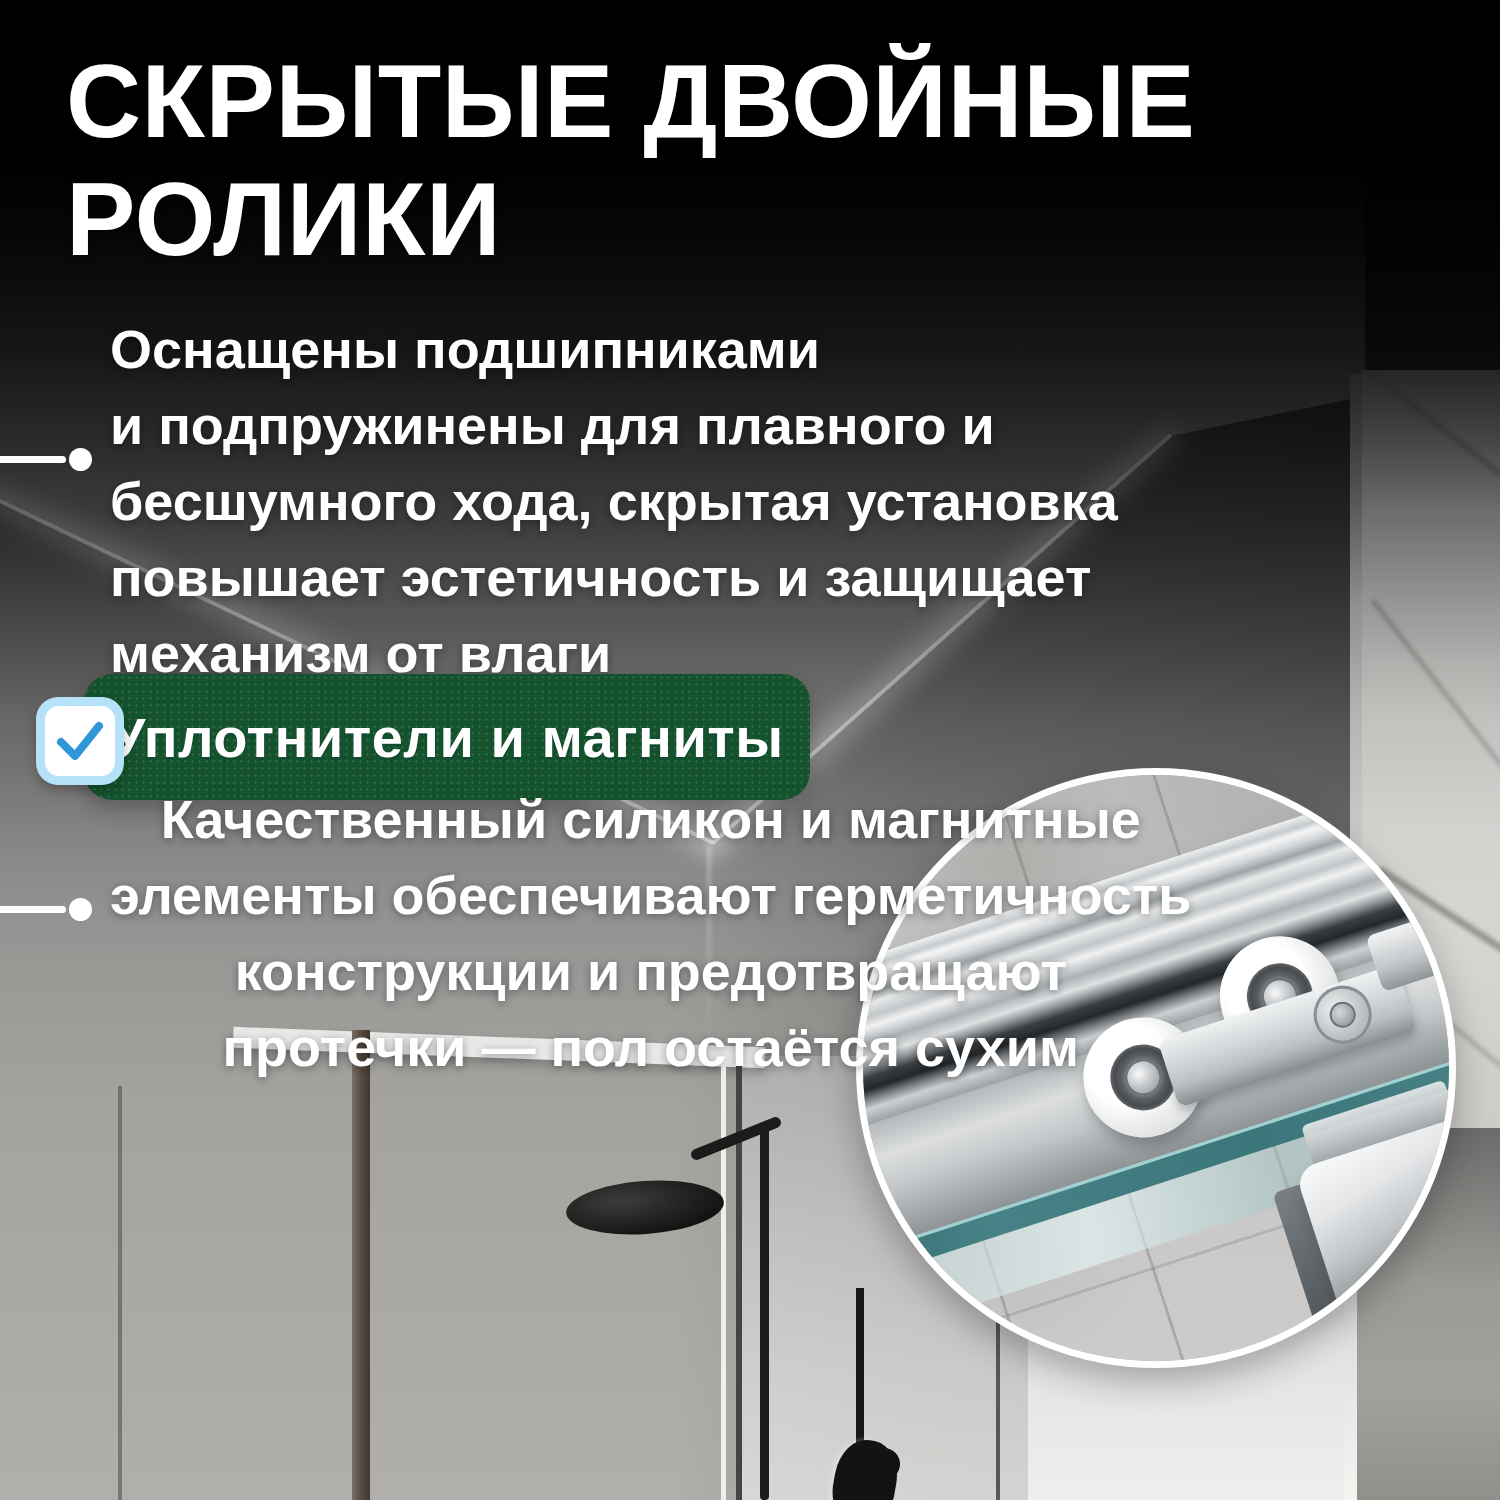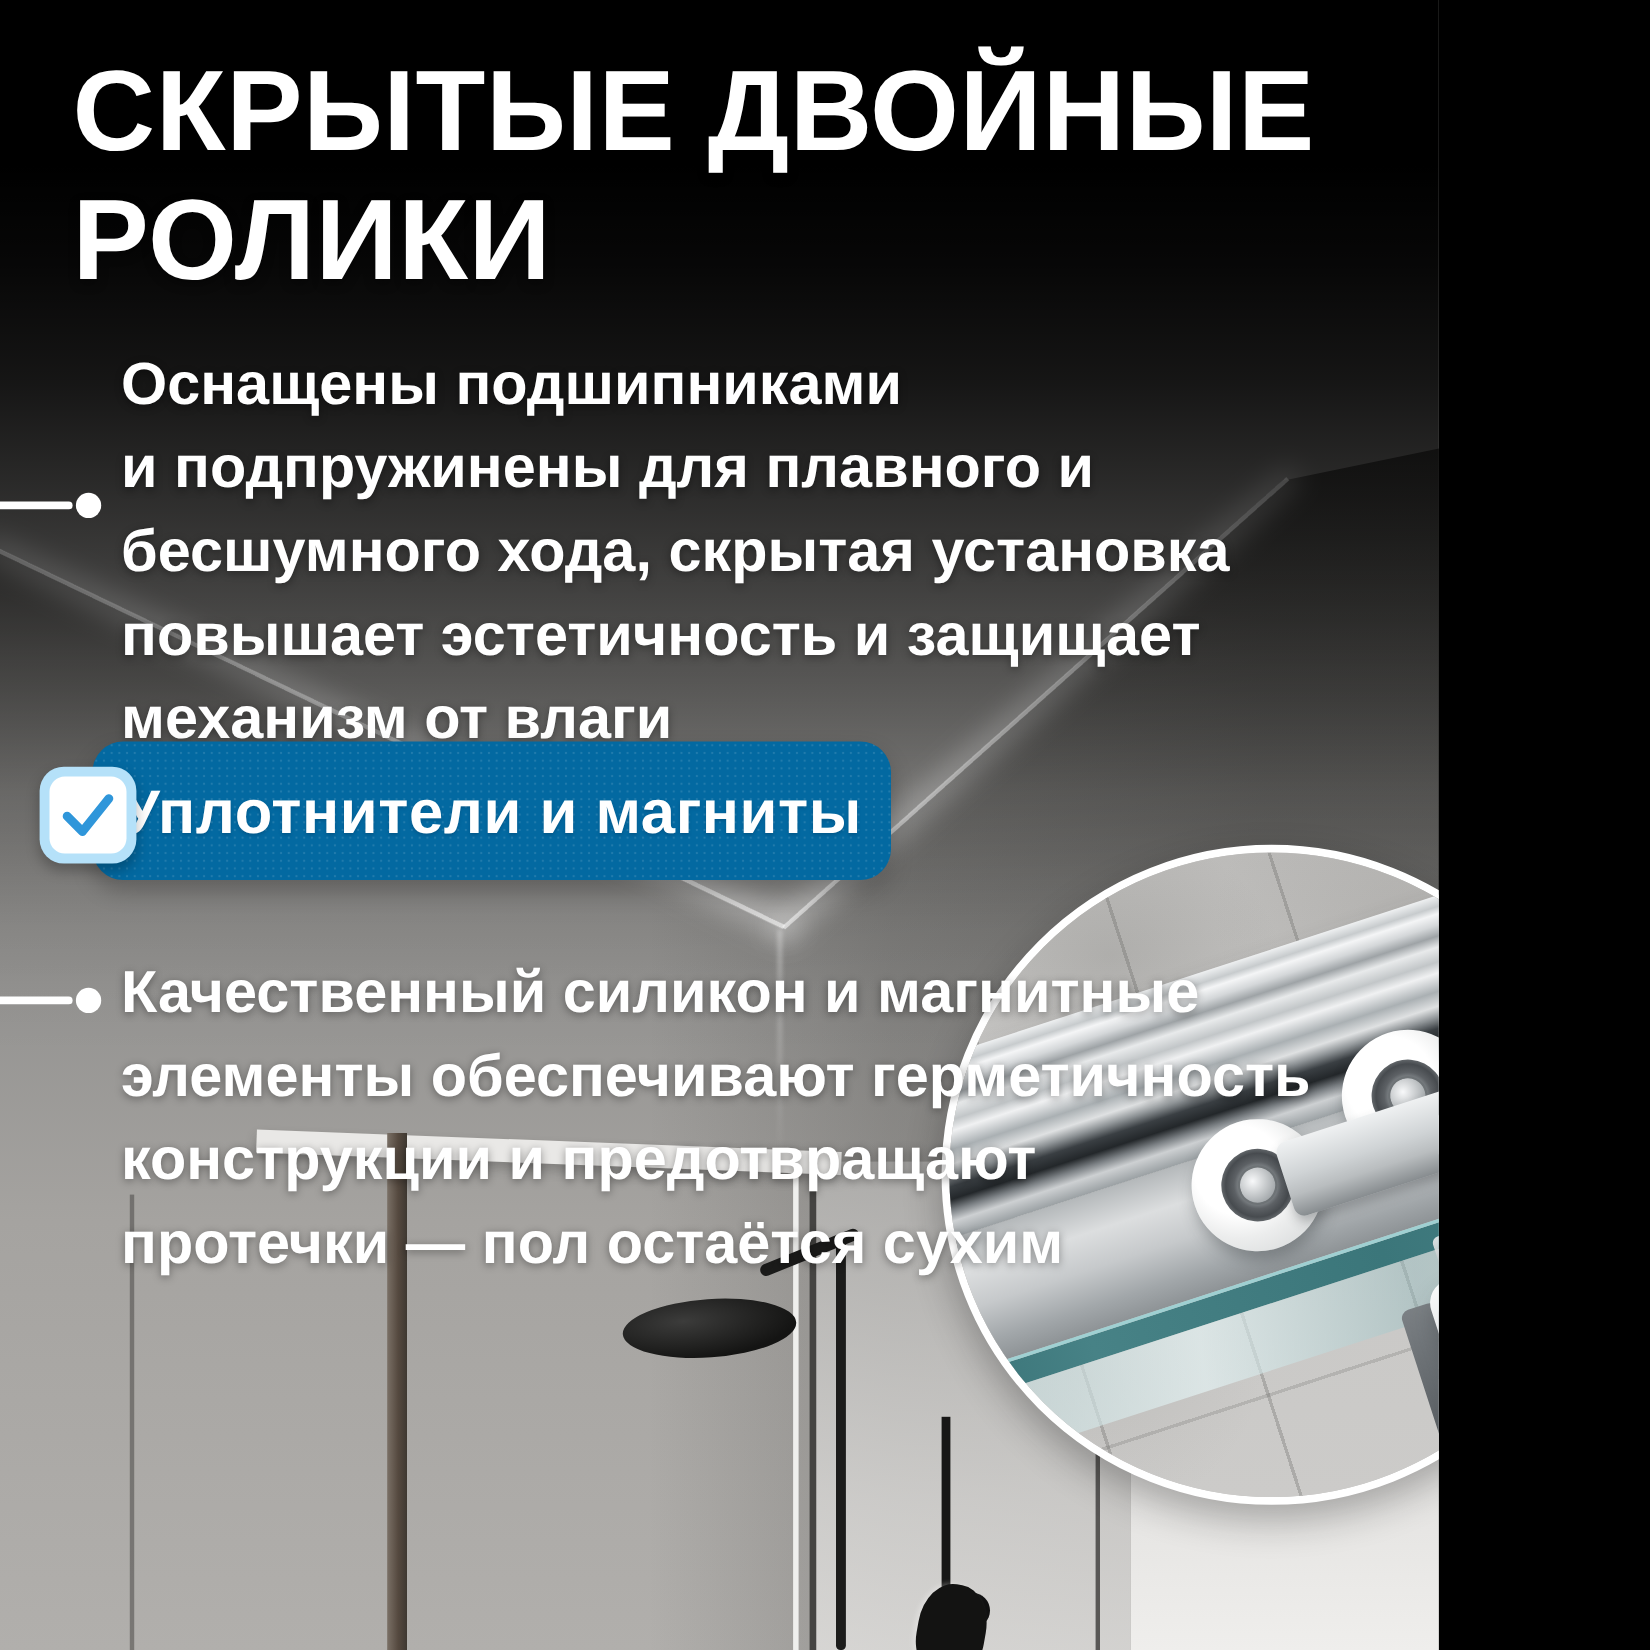--- a/index.html
+++ b/index.html
@@ -1,17 +1,17 @@
 <!DOCTYPE html>
 <html><head>
 <meta charset="utf-8">
 <style>
   html,body{margin:0;padding:0;background:#000;}
   .canvas{
-    position:relative;width:1308px;height:1500px;overflow:hidden;
+    position:relative;width:1500px;height:1500px;overflow:hidden;
     font-family:"Liberation Sans","DejaVu Sans",sans-serif;background:#0a0a0a;
   }
 
   
   .bg{position:absolute;inset:0;}
   .wall{
     position:absolute;inset:0;
     background:linear-gradient(180deg,#2e2d2c 22%,#565553 36%,#7b7a78 48%,#949391 60%,#a5a3a0 74%,#b1afac 100%);
   }
   .wall-right-shade{
@@ -131,30 +131,30 @@
   .title{
     position:absolute;left:66px;top:42px;margin:0;z-index:6;
     color:#fff;font-size:104px;line-height:118px;font-weight:800;letter-spacing:.5px;
     white-space:pre-line;text-shadow:0 3px 10px rgba(0,0,0,.4);
   }
   .para{
     position:absolute;left:110px;margin:0;z-index:6;color:#fff;font-weight:700;
     font-size:54px;line-height:76px;white-space:pre-line;text-shadow:0 2px 8px rgba(0,0,0,.38);
   }
   .para1{top:311px;}
-  .para2{top:864px;}
+  .para2{top:781px;text-align:center;}
   .marker{position:absolute;left:0;z-index:6;}
   .marker .line{position:absolute;left:0;top:8px;width:66px;height:7px;background:#fff;border-radius:0 4px 4px 0;}
   .marker .dot{position:absolute;left:69px;top:0;width:23px;height:23px;border-radius:50%;background:#fff;}
   .m1{top:448px;}
   .m2{top:898px;}
 
   .badge{
     position:absolute;left:84px;top:674px;width:726px;height:126px;border-radius:28px;z-index:6;
-    background:#0369a1;box-shadow:0 10px 20px rgba(0,0,0,.22);
+    background:#14532d;box-shadow:0 10px 20px rgba(0,0,0,.22);
     display:flex;align-items:center;justify-content:center;
   }
   .badge::after{content:"";position:absolute;inset:0;border-radius:28px;
     background-image:radial-gradient(rgba(255,255,255,.22) 1.2px,transparent 1.4px);background-size:7px 7px;opacity:.55;}
   .badge-label{position:relative;color:#fff;font-size:56px;font-weight:700;letter-spacing:.5px;z-index:1;
     text-shadow:0 2px 3px rgba(0,40,70,.25);}
   .checkbox{
     position:absolute;left:36px;top:697px;width:88px;height:88px;border-radius:22px;z-index:7;
     background:#b5e1f9;box-shadow:0 6px 12px rgba(0,0,0,.25);
   }

